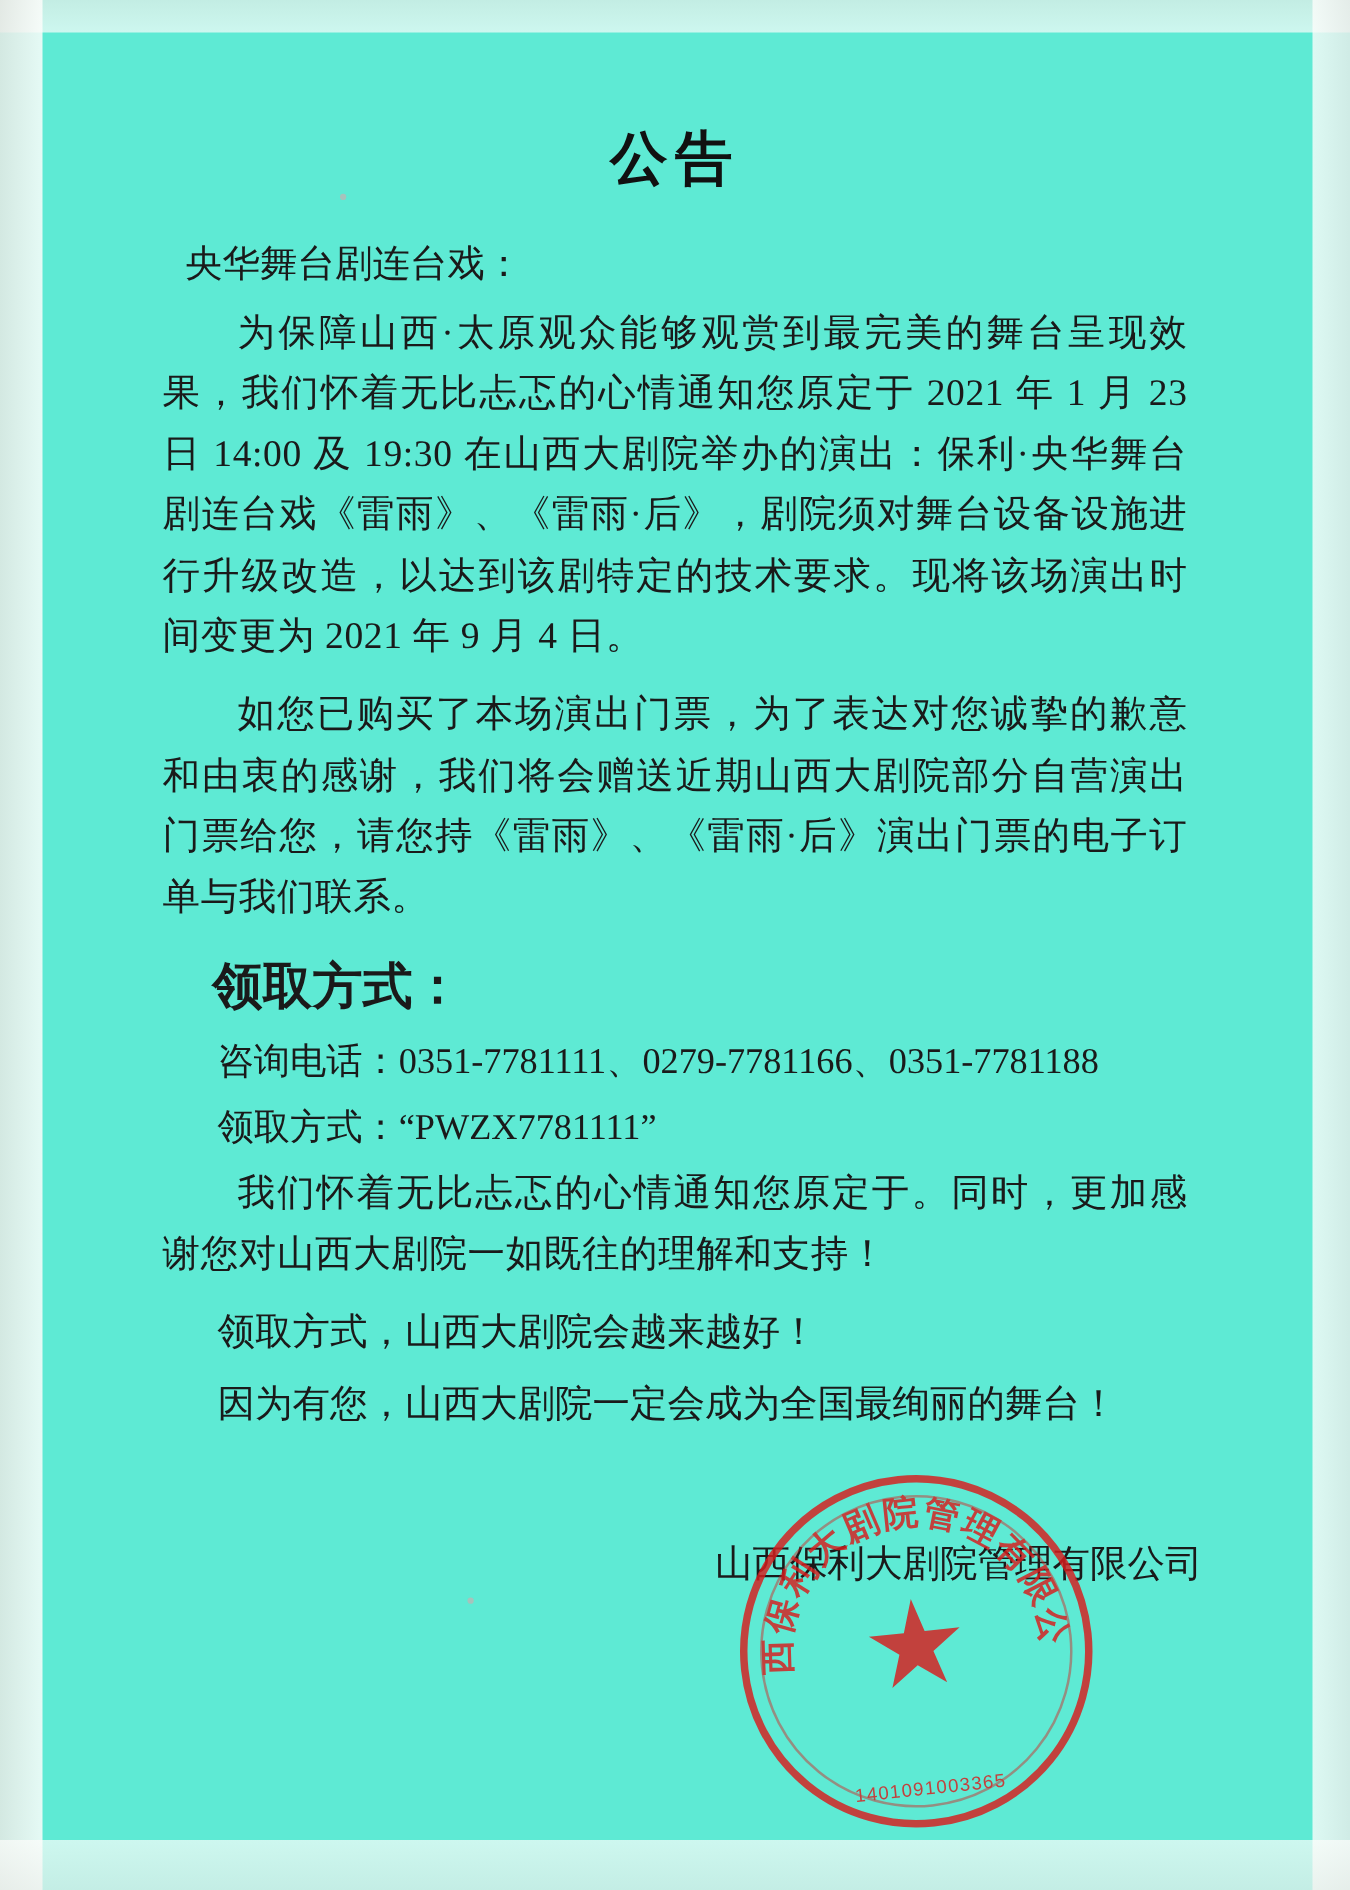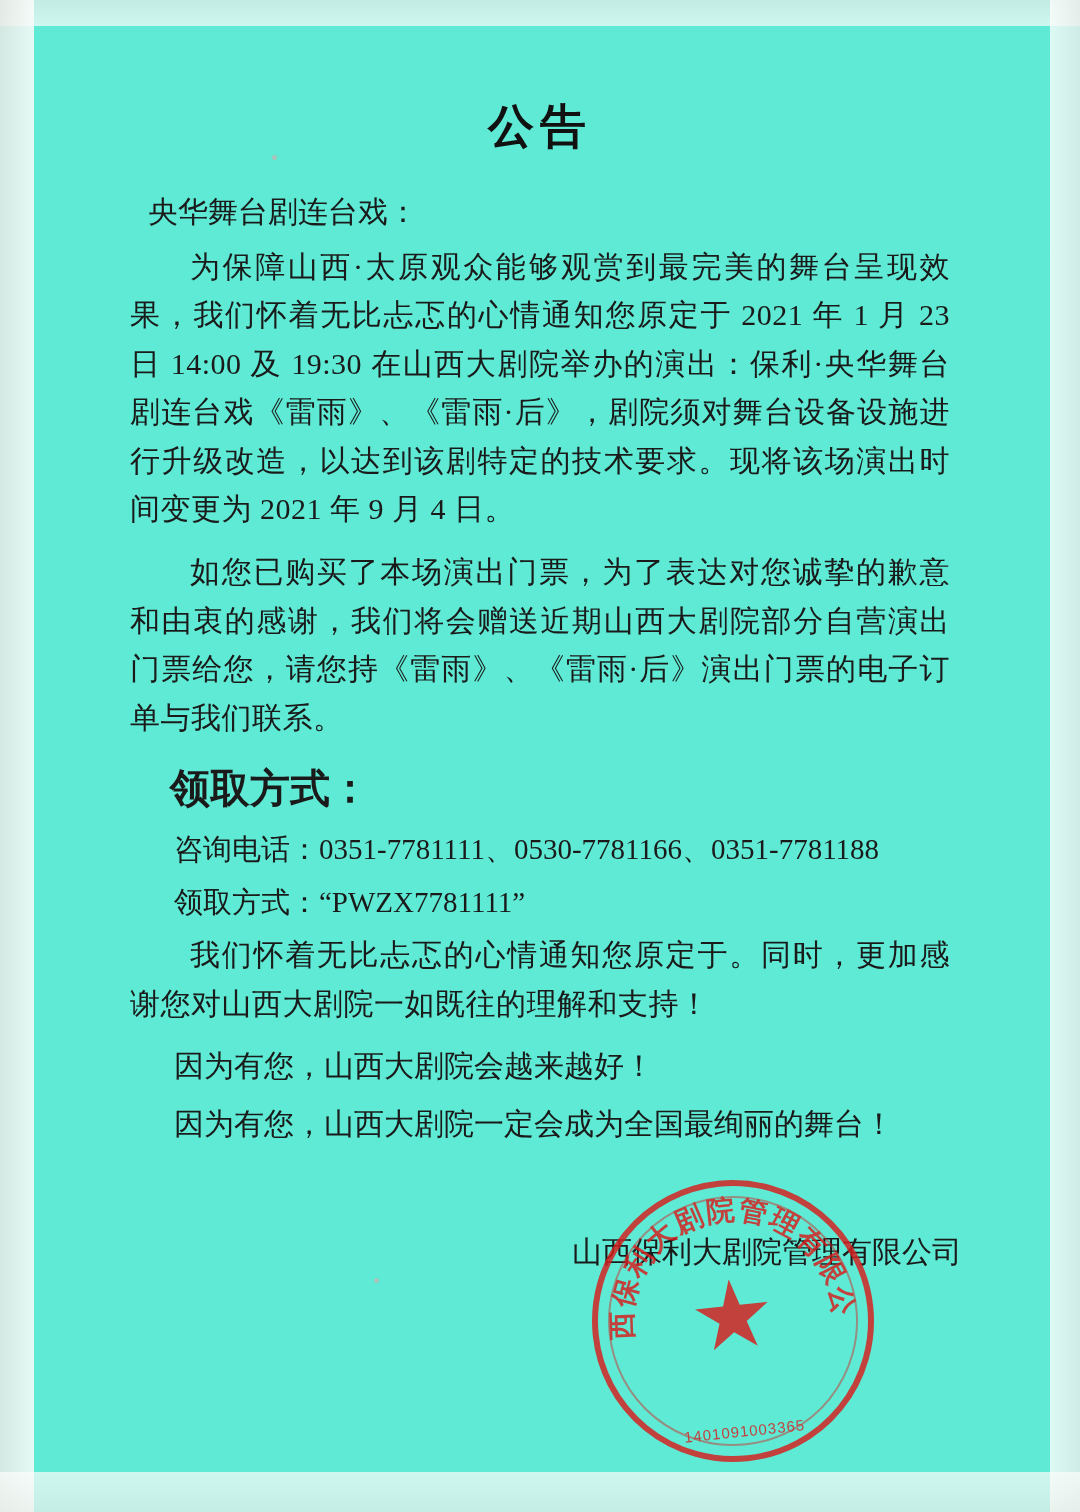--- a/index.html
+++ b/index.html
@@ -192,26 +192,26 @@
     <h1 class="doc-title">公告</h1>
 
     <div class="salutation">央华舞台剧连台戏：</div>
 
     <p class="para">为保障山西·太原观众能够观赏到最完美的舞台呈现效果，我们怀着无比忐忑的心情通知您原定于 2021 年 1 月 23 日 14:00 及 19:30 在山西大剧院举办的演出：保利·央华舞台剧连台戏《雷雨》、《雷雨·后》，剧院须对舞台设备设施进行升级改造，以达到该剧特定的技术要求。现将该场演出时间变更为 2021 年 9 月 4 日。</p>
 
     <p class="para">如您已购买了本场演出门票，为了表达对您诚挚的歉意和由衷的感谢，我们将会赠送近期山西大剧院部分自营演出门票给您，请您持《雷雨》、《雷雨·后》演出门票的电子订单与我们联系。</p>
 
     <div class="sub-head">领取方式：</div>
 
-    <div class="contact-line">咨询电话：0351-7781111、0530-7781166、0351-7781188</div>
+    <div class="contact-line">咨询电话：0351-7781111、0279-7781166、0351-7781188</div>
     <div class="contact-line">领取方式：“PWZX7781111”</div>
 
     <p class="para">我们怀着无比忐忑的心情通知您原定于。同时，更加感谢您对山西大剧院一如既往的理解和支持！</p>
 
-    <div class="short-line">因为有您，山西大剧院会越来越好！</div>
+    <div class="short-line">领取方式，山西大剧院会越来越好！</div>
     <div class="short-line">因为有您，山西大剧院一定会成为全国最绚丽的舞台！</div>
   </div>
 
   <div class="signature-block">
     <div class="sig-company">山西保利大剧院管理有限公司</div>
   </div>
 
   <div class="stamp">
     <div class="stamp-inner-ring"></div>
     <svg class="stamp-text-svg" viewBox="0 0 258 258">

